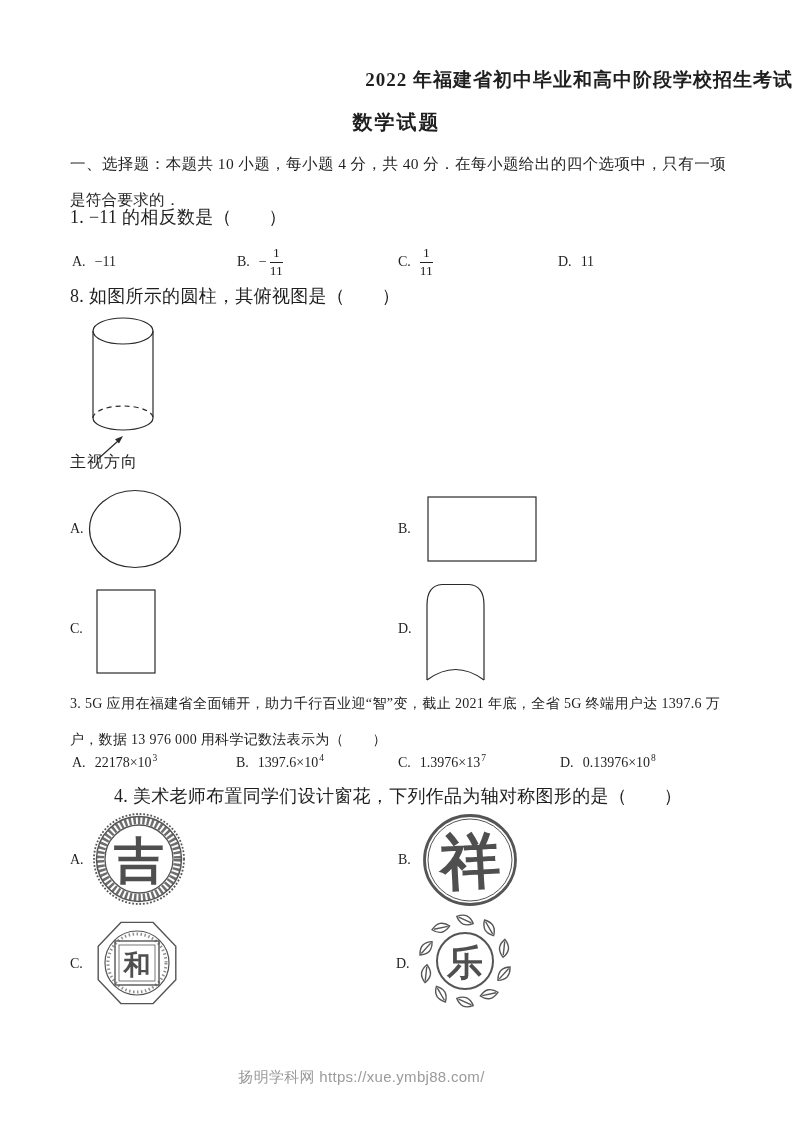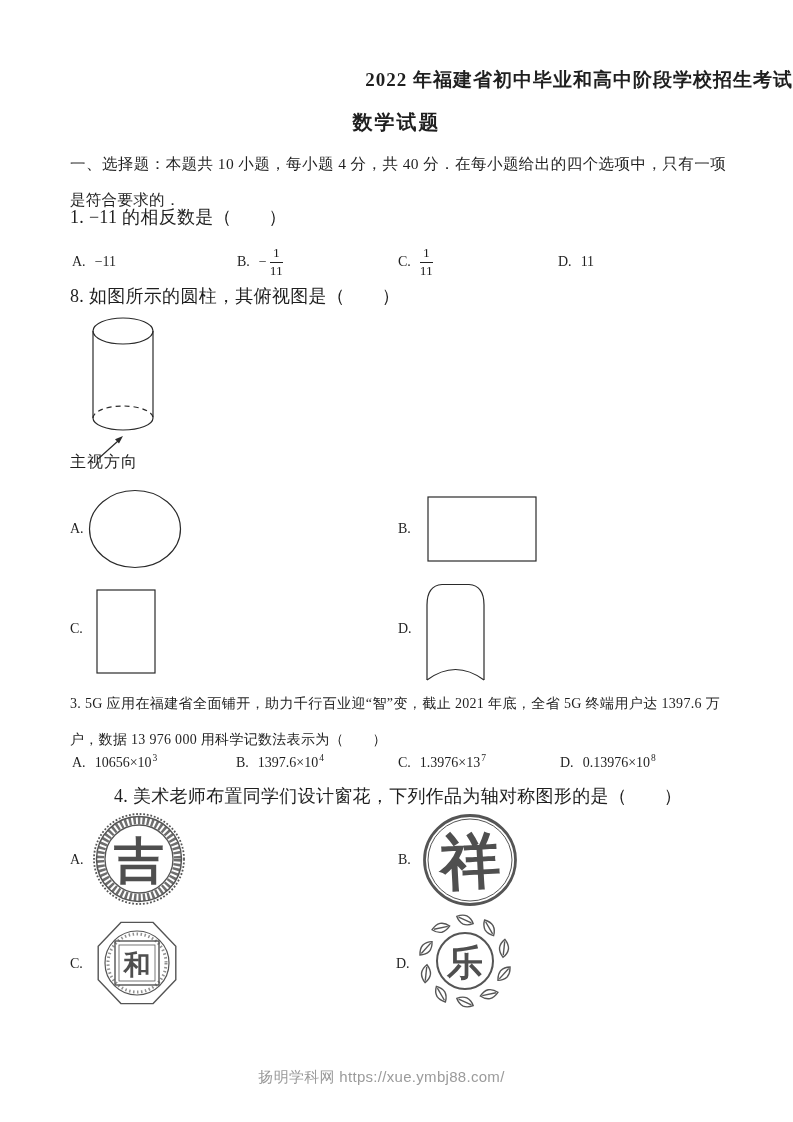--- a/index.html
+++ b/index.html
@@ -21,21 +21,21 @@
   .frac .fden{display:block;padding-top:1px;}
   .minus{margin-right:3px;}
   .expo{font-size:9.5px;vertical-align:super;line-height:0;margin-left:1px;}
   .shape-label{position:absolute;font-size:14px;}
   .figcap{font-size:16px;letter-spacing:1px;}
   .fig line,.fig path,.fig ellipse,.fig rect,.fig circle,.fig polygon{stroke:#2a2a2a;stroke-width:1.2;fill:none;}
   .fig .fill{fill:#2a2a2a;stroke:none;}
   .orn line,.orn path,.orn ellipse,.orn rect,.orn circle,.orn polygon{stroke:#555555;fill:none;}
   .orn text{fill:#4f4f4f;stroke:none;font-weight:bold;font-family:"Liberation Serif","DejaVu Serif",serif;text-anchor:middle;}
   .footer{top:1068px;left:0;width:723px;text-align:center;font-family:"Liberation Sans","DejaVu Sans",sans-serif;
-          font-size:15px;color:#9b9b9b;letter-spacing:0.3px;padding-left:20px;}
+          font-size:15px;color:#9b9b9b;letter-spacing:0.3px;}
 </style>
 </head>
 <body>
 
 <div class="page">
 
   <div class="abs title1">2022 年福建省初中毕业和高中阶段学校招生考试</div>
   <div class="abs title2">数学试题</div>
   <div class="abs sec">一、选择题：本题共 10 小题，每小题 4 分，共 40 分．在每小题给出的四个选项中，只有一项是符合要求的．</div>
 
@@ -97,21 +97,21 @@
   <span class="shape-label" style="left:398px;top:621px;">D.</span>
   <svg class="abs fig" style="left:426px;top:583px;" width="60" height="99" viewBox="0 0 60 99">
     <path d="M1,97 L1,22 Q1,2.5 16,1.5 L43,1.5 Q58,2.5 58,22 L58,97"></path>
     <path d="M1,97 Q29.5,76 58,97"></path>
   </svg>
 
   <div class="abs qtext2" style="top:686px;font-family:Liberation Serif, serif;">3. 5G 应用在福建省全面铺开，助力千行百业迎“智”变，截止 2021 年底，全省 5G 终端用户达 1397.6 万户，数据 13 976 000 用科学记数法表示为（　　）</div>
   <div class="abs optrow" style="top:750px;height:26px;">
     <div class="opt" style="left:2px;">
       <span class="lab">A.</span>
-      <span><span>10656×10</span><span class="expo">3</span></span>
+      <span><span>22178×10</span><span class="expo">3</span></span>
     </div>
     <div class="opt" style="left:166px;">
       <span class="lab">B.</span>
       <span><span>1397.6×10</span><span class="expo">4</span></span>
     </div>
     <div class="opt" style="left:328px;">
       <span class="lab">C.</span>
       <span><span>1.3976×13</span><span class="expo">7</span></span>
     </div>
     <div class="opt" style="left:490px;">

